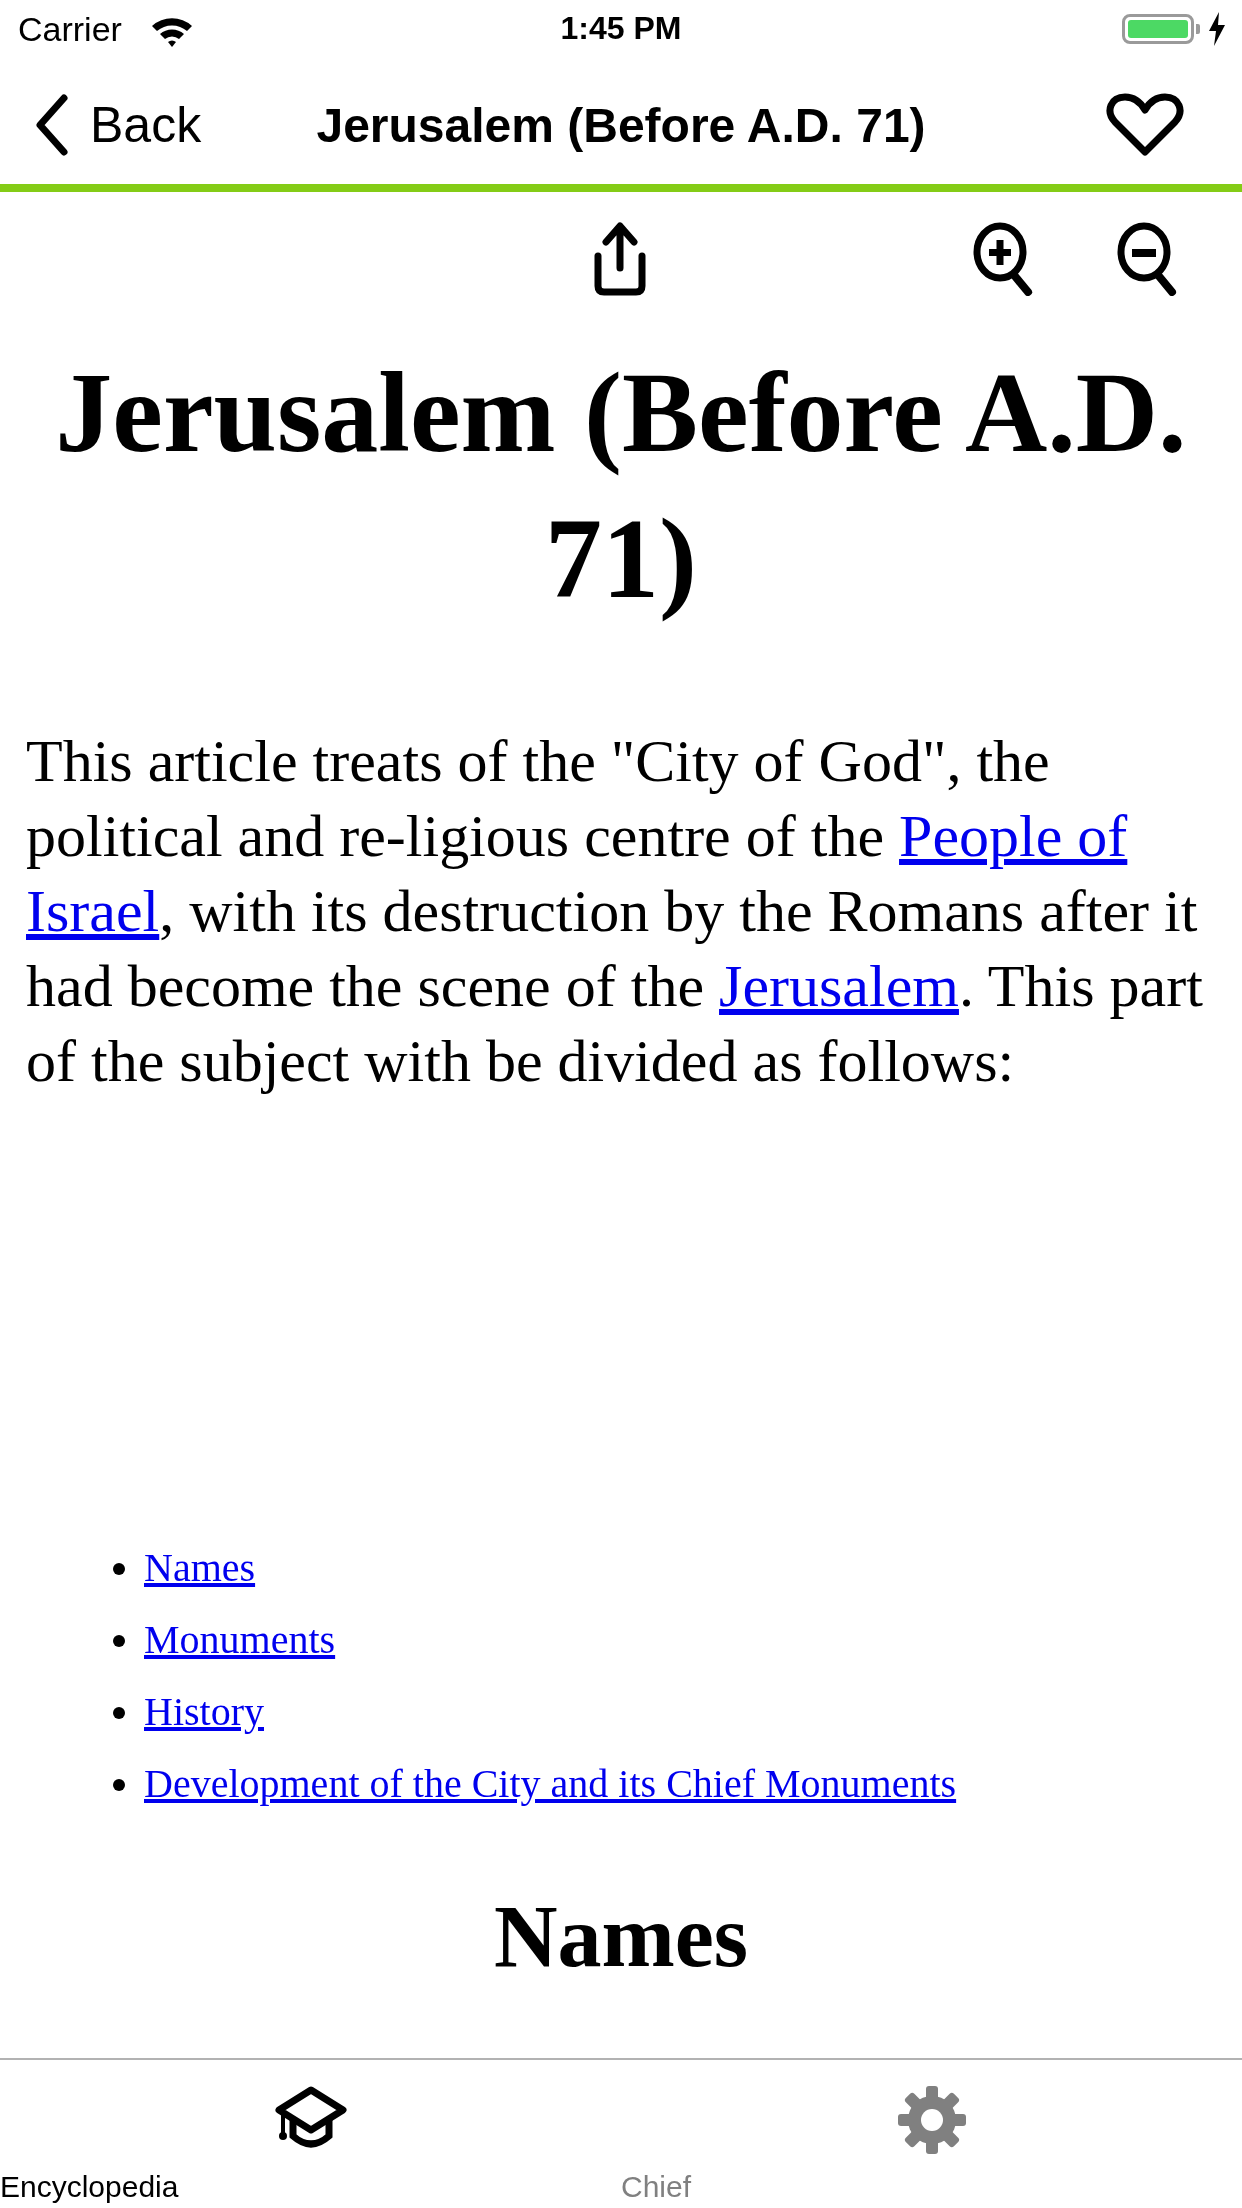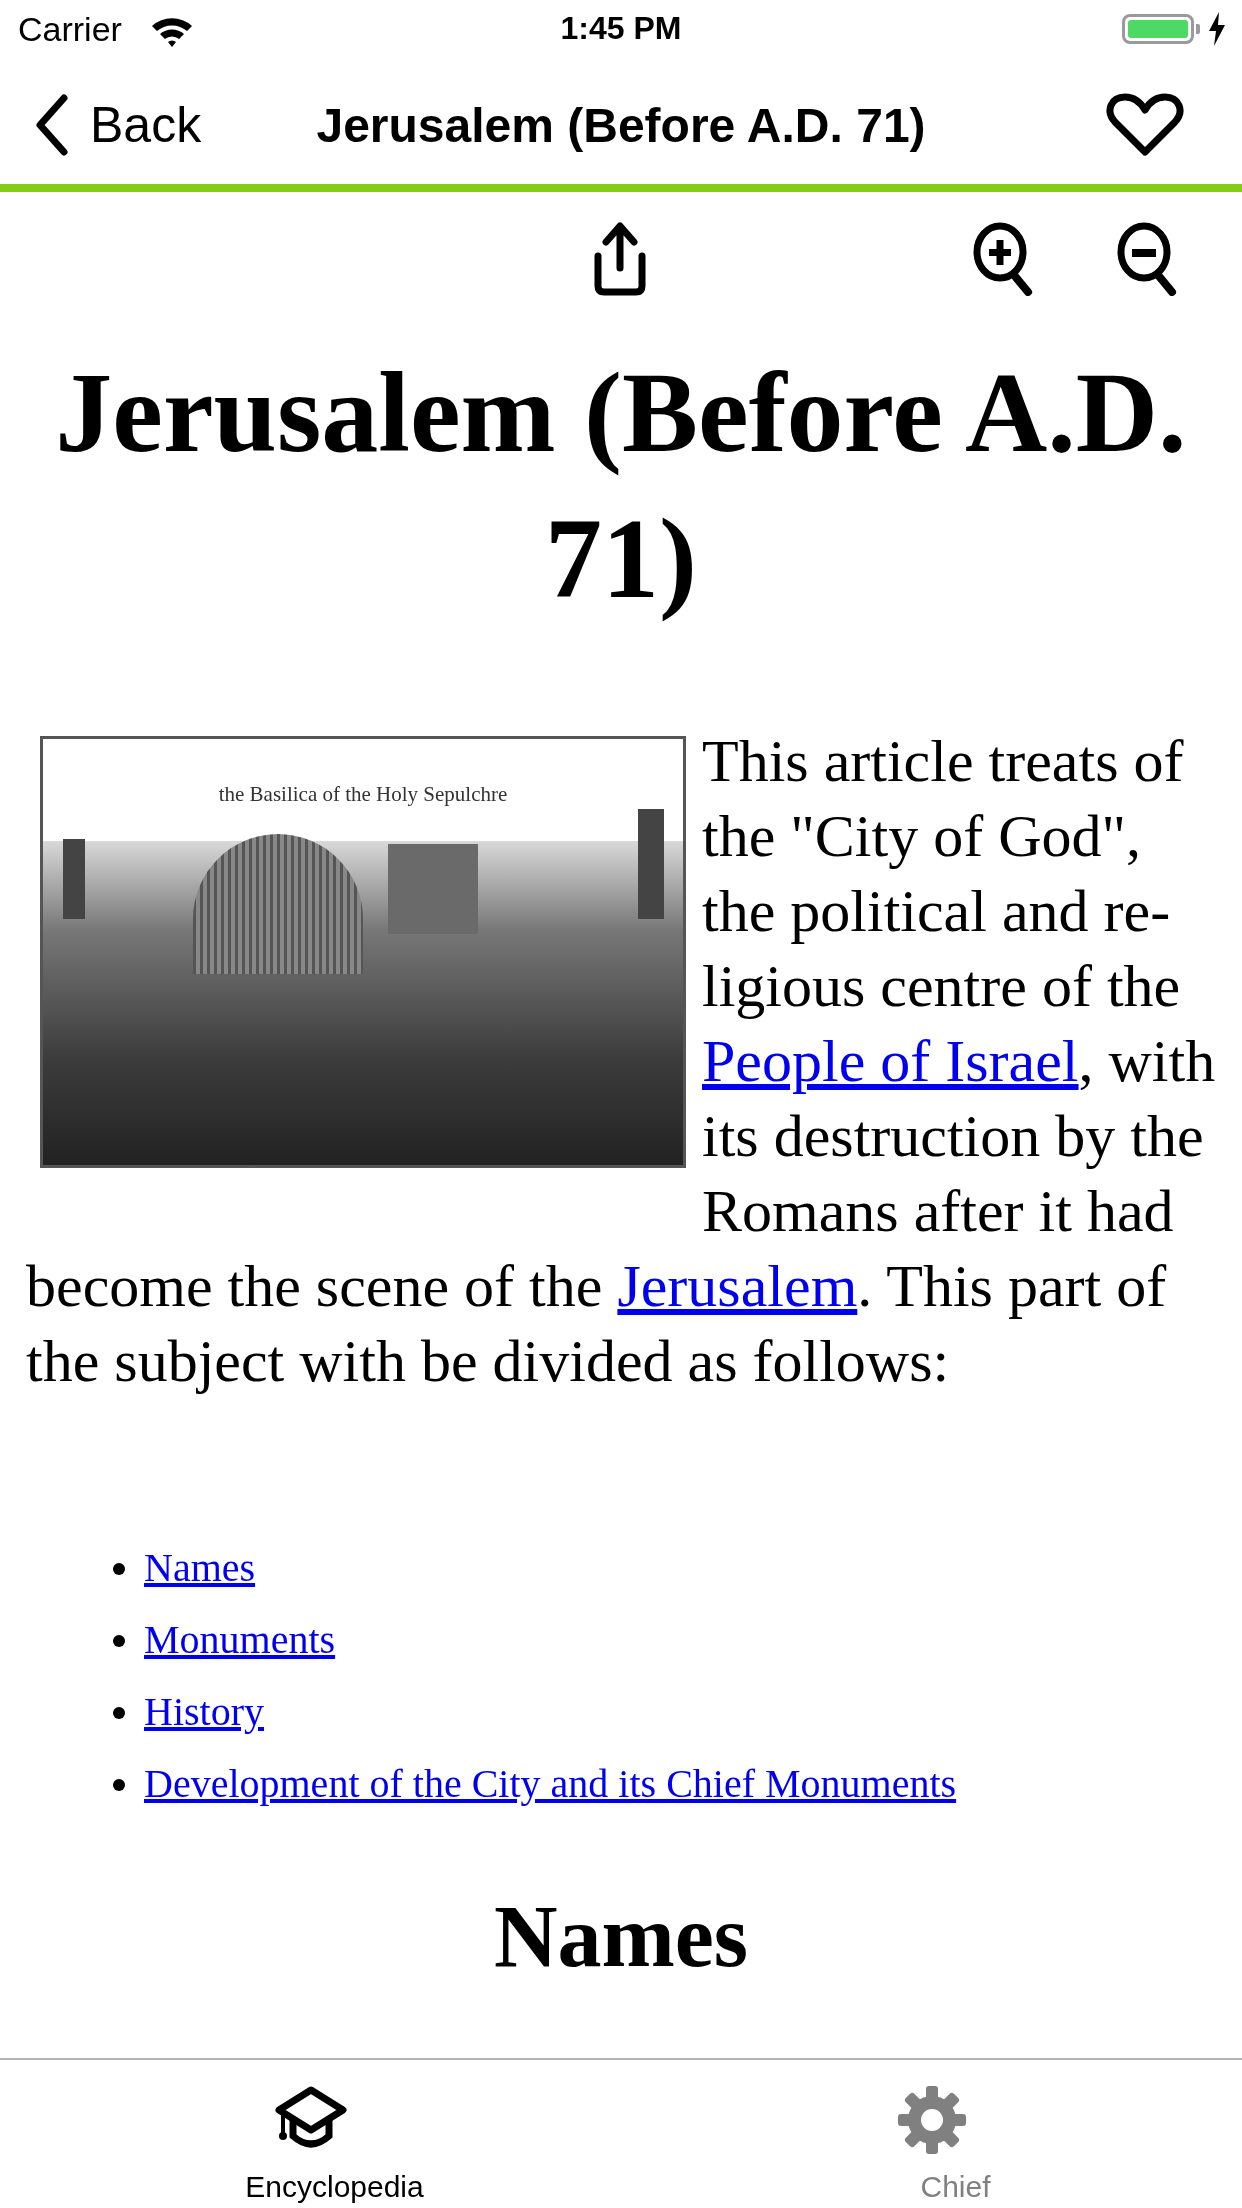--- a/index.html
+++ b/index.html
@@ -38,21 +38,21 @@
   a.link { color: #0000ee; text-decoration: underline; cursor: pointer; margin-top: 34px; }
 
   .toc { list-style: disc; margin: 0; padding: 0 0 0 118px; font-size: 40px; line-height: 72px; }
   .toc-wrap { position: absolute; left: 0; top: 1192px; }
   .section-heading { position: absolute; left: 0; width: 1190px; top: 1546px; text-align: center; font-size: 88px; font-weight: bold; margin: 0; }
 
   
   .tabbar { position: absolute; left: 0; top: 2058px; width: 1242px; height: 150px; border-top: 2px solid #b2b2b2; background: #fff; box-sizing: border-box; }
   .tab { position: absolute; top: 0; width: 621px; height: 150px; cursor: pointer; }
   .tab svg { position: absolute; left: 275px; top: 24px; width: 72px; height: 72px; }
-  .tab-label { position: absolute; left: 0; width: 621px; top: 110px; text-align: center; font-size: 30px; padding-left: 24px; }
+  .tab-label { position: absolute; left: 0; width: 621px; top: 110px; font-size: 30px; }
 </style>
 </head>
 <body>
 
 <div class="statusbar">
   <span class="status-carrier">Carrier</span>
   <svg class="wifi" viewBox="0 0 44 34">
     <path d="M2 12 A30 30 0 0 1 42 12 L37 17 A23 23 0 0 0 7 17 Z" fill="#000"></path>
     <path d="M10 20 A18 18 0 0 1 34 20 L29 25 A11 11 0 0 0 15 25 Z" fill="#000"></path>
     <path d="M18 28 A6 6 0 0 1 26 28 L22 33 Z" fill="#000"></path>
@@ -93,29 +93,20 @@
 <svg class="toolbar-icon" style="left:1112px" viewBox="0 0 72 76">
   <ellipse cx="32" cy="32" rx="23" ry="26" fill="none" stroke="#000" stroke-width="7"></ellipse>
   <line x1="46" y1="55" x2="60" y2="72" stroke="#000" stroke-width="8" stroke-linecap="round"></line>
   <rect x="20" y="29" width="24" height="8" fill="#000"></rect>
 </svg>
 
 <div class="article">
   <h1 class="article-title">Jerusalem (Before A.D. 71)</h1>
 
   <div class="article-body">
-    <div class="figure">
-      <div class="figure-photo">
-        <div class="figure-caption">the Basilica of the Holy Sepulchre</div>
-        <div class="dome"></div>
-        <div class="tower" style="left:20px;top:100px;width:22px;height:80px"></div>
-        <div class="tower" style="left:595px;top:70px;width:26px;height:110px"></div>
-        <div class="tower" style="left:345px;top:105px;width:90px;height:90px;background:#6a6a6a"></div>
-      </div>
-    </div>
     <span>This article treats of the "City of God", the political and re-ligious centre of the </span><a class="link">People of Israel</a><span>, with its destruction by the Romans after it had become the scene of the </span><a class="link">Jerusalem</a><span>. This part of the subject with be divided as follows:</span>
   </div>
 
   <div class="toc-wrap">
     <ul class="toc">
       <li><a class="link">Names</a></li>
       <li><a class="link">Monuments</a></li>
       <li><a class="link">History</a></li>
       <li><a class="link">Development of the City and its Chief Monuments</a></li>
     </ul>

